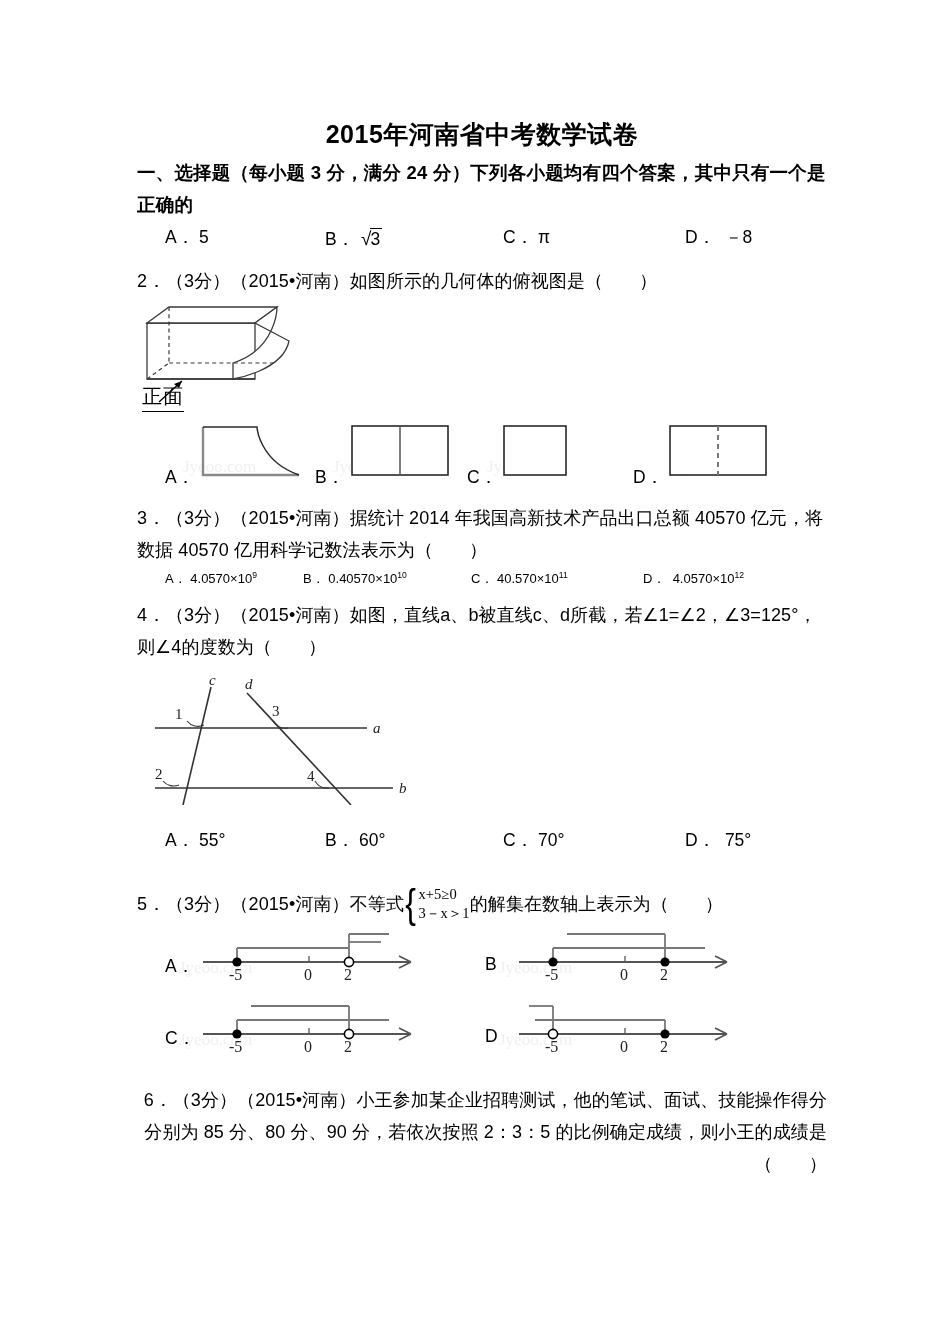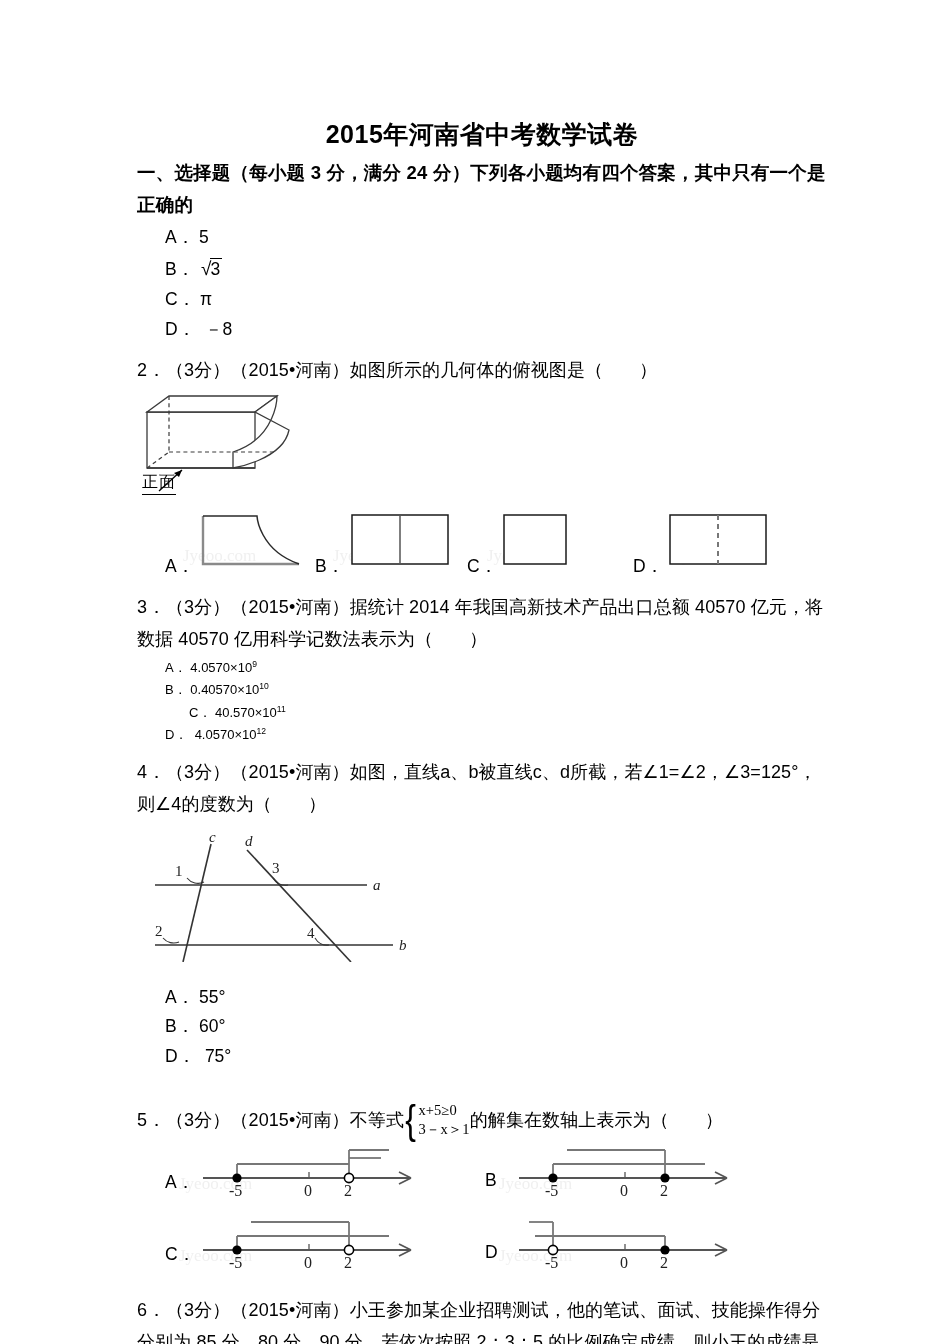--- a/index.html
+++ b/index.html
@@ -53,47 +53,46 @@
     letter-spacing: 0.1px;
   }
   .q .num { letter-spacing: 0.5px; }
 
   .opts {
     font-size: 17.5px;
     line-height: 1.7;
     margin-top: 2px;
     padding-left: 28px;
     display: flex;
-    flex-direction: column;
   }
   .opts .opt { display: inline-block; }
   .opts.four .opt:nth-child(1) { width: 160px; }
   .opts.four .opt:nth-child(2) { width: 178px; }
   .opts.four .opt:nth-child(3) { width: 182px; }
 
   .opts.sci { font-size: 13px; padding-left: 28px; }
   .opts.sci .opt:nth-child(1) { width: 138px; }
   .opts.sci .opt:nth-child(2) { width: 168px; }
-  .opts.sci .opt:nth-child(3) { width: 172px; margin-left: 24px; }
+  .opts.sci .opt:nth-child(3) { width: 172px; }
 
   sup { font-size: 0.66em; vertical-align: super; }
 
   .sqrt-wrap { display: inline-block; position: relative; padding-left: 2px;}
   .sqrt-sym { font-size: 19px; }
   .radicand {
     border-top: 1.2px solid #000;
     padding: 0 2px 0 1px;
     margin-left: -2px;
   }
 
   
   .fig-solid { position: relative; height: 108px; margin-top: 4px; }
   .fig-solid .label-front {
     position: absolute; left: 5px; top: 82px;
-    font-size: 16px; letter-spacing: 1px;
+    font-size: 20px; letter-spacing: 1px;
     border-bottom: 1.5px solid #000; padding-bottom: 1px;
   }
 
   
   .fig-opts2 { position: relative; height: 78px; margin-top: 6px; }
   .fig-opts2 .olab {
     position: absolute; font-size: 17.5px; top: 50px;
   }
 
   
@@ -243,20 +242,21 @@
         <text x="20" y="46" font-family="Liberation Serif, serif" font-size="15" fill="#222">1</text>
         <text x="0" y="106" font-family="Liberation Serif, serif" font-size="15" fill="#222">2</text>
         <text x="117" y="43" font-family="Liberation Serif, serif" font-size="15" fill="#222">3</text>
         <text x="152" y="108" font-family="Liberation Serif, serif" font-size="15" fill="#222">4</text>
       </svg>
     </div>
 
     <div class="opts four" style="margin-top:17px;">
       <span class="opt"><span>A．</span>&nbsp;<span>55°</span></span>
       <span class="opt"><span>B．</span>&nbsp;<span>60°</span></span>
+      <span class="opt"><span>C．</span>&nbsp;<span>70°</span></span>
       <span class="opt"><span>D．</span>&nbsp;&nbsp;<span>75°</span></span>
     </div>
 
     <div class="q" style="margin-top:30px;">
       <span class="num">5．</span><span>（3分）</span><span>（2015•河南）</span><span>不等式</span><span class="sys">
           <span class="brace">{</span>
           <span class="rows">
             <span>x+5≥0</span>
             <span>3－x＞1</span>
           </span>
@@ -331,18 +331,18 @@
         <line x1="38" y1="6" x2="38" y2="34" stroke="#777" stroke-width="1.8"></line>
         <line x1="150" y1="20" x2="150" y2="34" stroke="#777" stroke-width="1.8"></line>
         <circle cx="38" cy="34" r="4.6" fill="#fff" stroke="#000" stroke-width="1.6"></circle>
         <circle cx="150" cy="34" r="4.6" fill="#000"></circle>
         <text x="30" y="52" font-family="Liberation Serif, serif" font-size="16" fill="#222">-5</text>
         <text x="105" y="52" font-family="Liberation Serif, serif" font-size="16" fill="#222">0</text>
         <text x="145" y="52" font-family="Liberation Serif, serif" font-size="16" fill="#222">2</text>
       </svg>
     </div>
 
-    <div class="q" style="margin-top:6px;">
+    <div class="q" style="margin-top:12px;text-align:right;">
       <span class="num">6．</span><span>（3分）</span><span>（2015•河南）</span><span>小王参加某企业招聘测试，他的笔试、面试、技能操作得分分别为 85 分、80 分、90 分，若依次按照 2：3：5 的比例确定成绩，则小王的成绩是（　　）</span>
     </div>
 
   </div>
 </div>
 
 </body></html>

